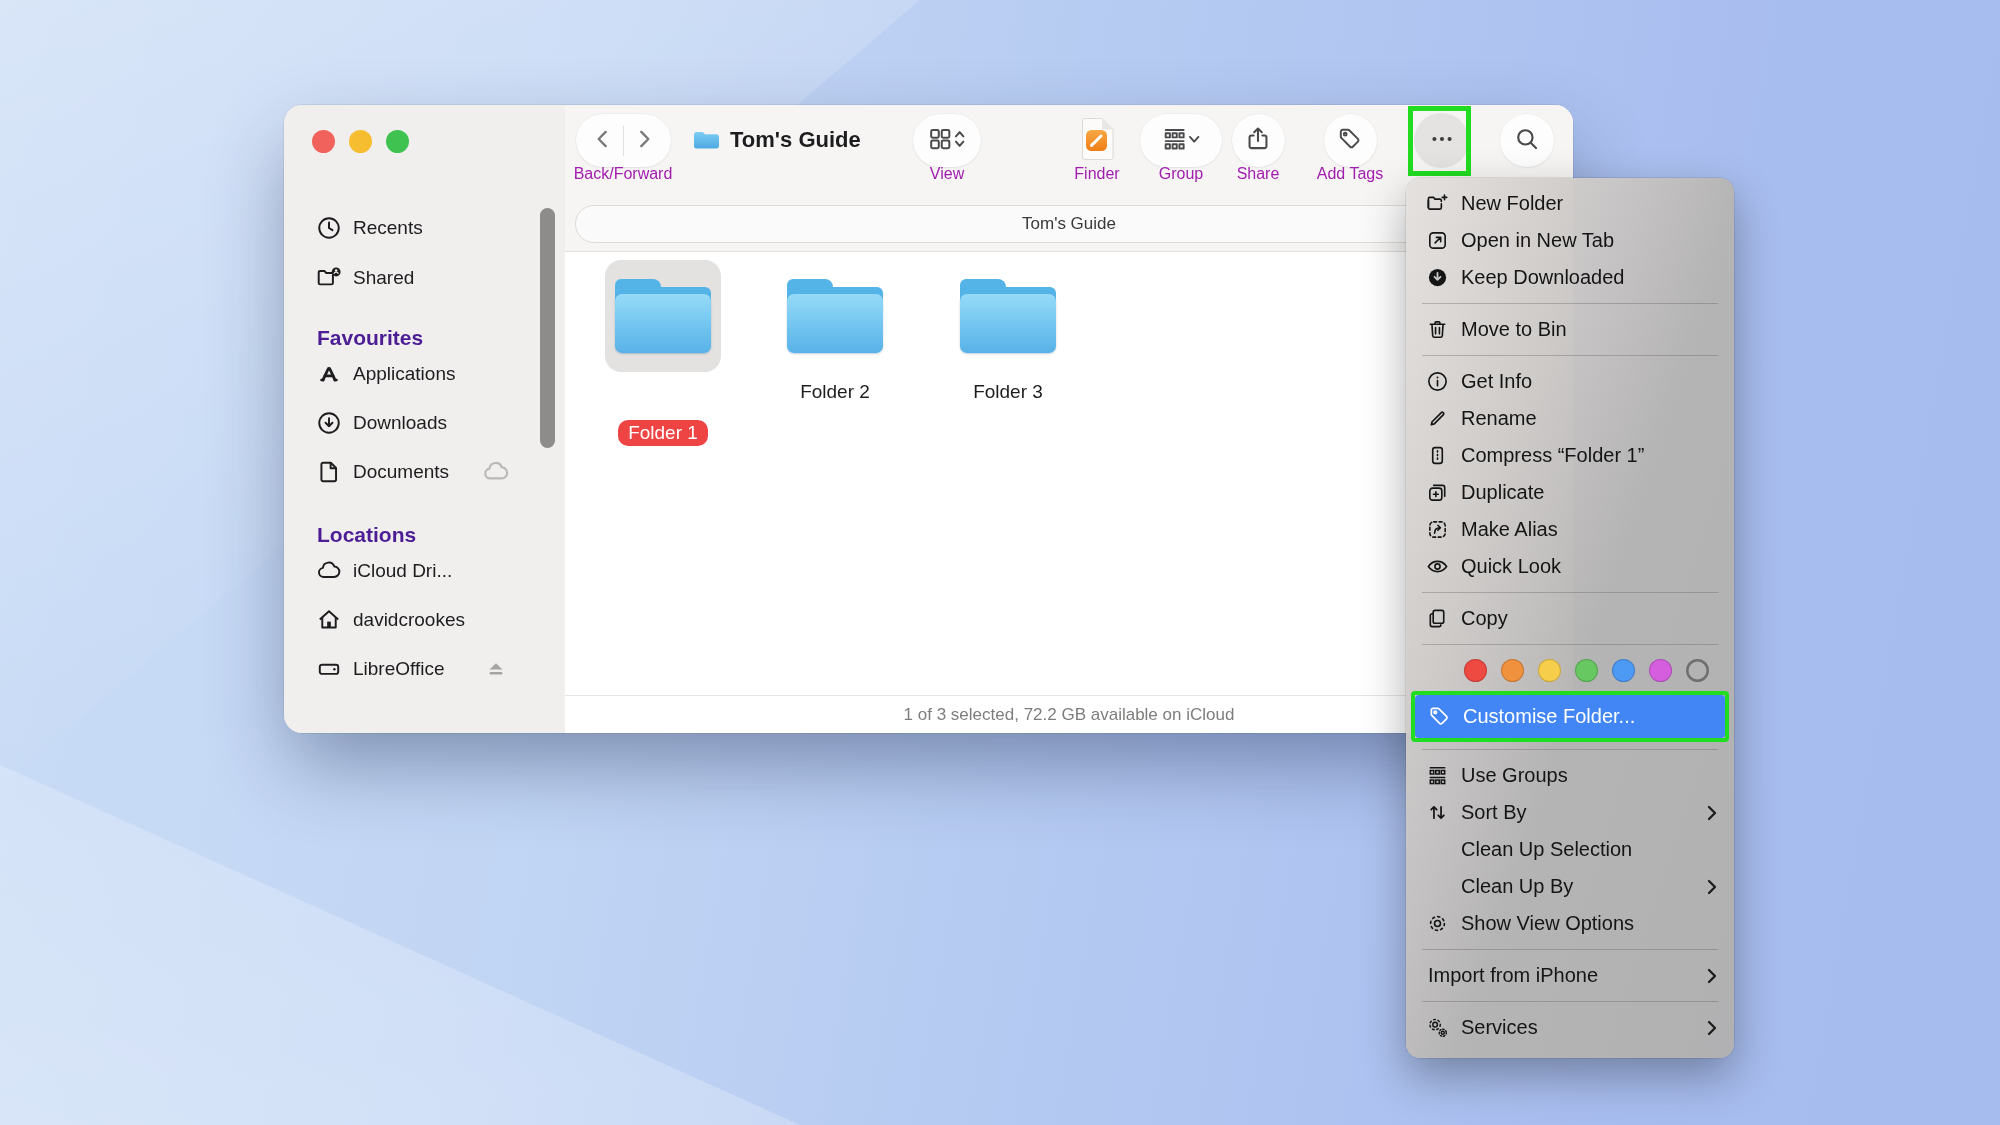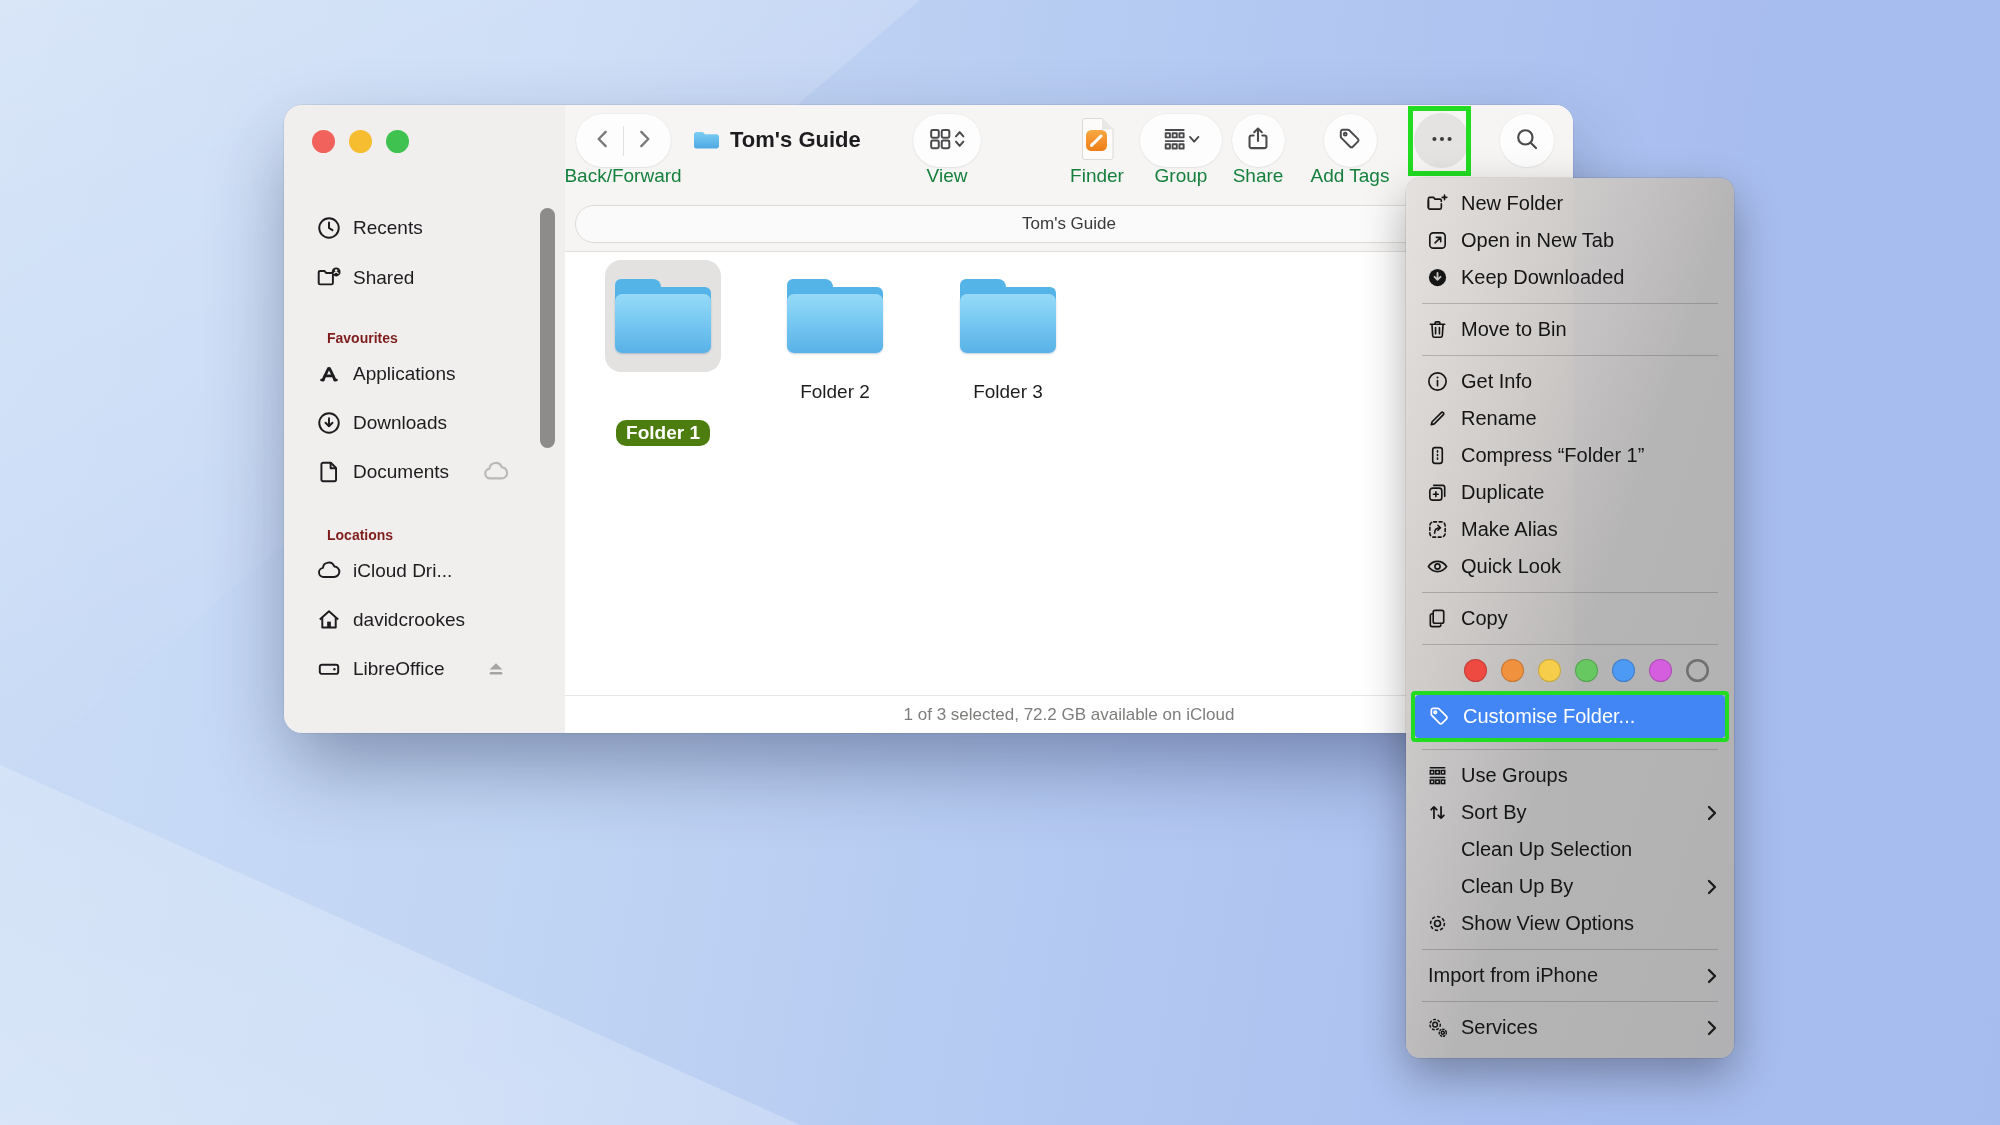--- a/index.html
+++ b/index.html
@@ -24,34 +24,34 @@
   .tl.yellow { left:349px; background:#f5bd2f; }
   .tl.green  { left:386px; background:#3fc250; }
   .tl { top:25px; }
   .tl.red{left:28px}.tl.yellow{left:65px}.tl.green{left:102px}
 
   .s-row { height:50px; display:flex; align-items:center; padding-left:32px; position:relative; }
   .s-row.h49 { height:49px; }
   .s-icon { width:27px; height:27px; margin-right:10px; color:#1d1d1f; flex:none; display:flex; align-items:center; }
   .s-icon svg { width:26px; height:26px; }
   .s-label { font-size:19px; color:#1d1d1f; white-space:nowrap; }
-  .s-header { margin-top:24px; height:22px; line-height:22px; padding-left:43px;
-              font-size:14px; font-weight:bold; color:#7f1d1d; }
+  .s-header { margin-top:24px; height:22px; line-height:22px; padding-left:33px;
+              font-size:21px; font-weight:bold; color:#4c1d95; }
   .s-header.loc { margin-top:28px; }
   .s-badge { position:absolute; left:198px; color:#b9b8b7; width:28px; height:28px; }
   .s-badge svg { width:28px; height:28px; }
   .s-badge.eject { color:#a5a4a3; }
   .scrollbar { position:absolute; left:256px; top:103px; width:15px; height:240px;
                border-radius:8px; background:#8d8c8b; }
 
   .main { flex:1; display:flex; flex-direction:column; border-radius:0 18px 18px 0;
           background:#fff; position:relative; }
   .toolbar { height:95px; background:#f6f5f4; border-radius:0 18px 0 0; position:relative; flex:none; }
   .tb-label { position:absolute; top:60px; width:140px; text-align:center;
-              font-size:19px; color:#15803d; }
+              font-size:16px; color:#a21caf; }
   .pill { position:absolute; top:9px; height:53px; background:#fdfdfd; border-radius:27px;
           display:flex; align-items:center; justify-content:center;
           box-shadow:0 0 0 .5px rgba(0,0,0,.05), 0 1px 2px rgba(0,0,0,.06); color:#4a4a4c; }
   .bf-sep { width:1px; height:30px; background:#e2e1e0; margin:0 7px; }
   .icon24 svg { width:26px; height:26px; }
   .title-wrap { position:absolute; left:128px; top:22px; display:flex; align-items:center; }
   .title-wrap svg { width:28px; height:22px; margin-right:9px; }
   .win-title { font-size:22px; font-weight:bold; color:#1d1d1f; }
   .more-circle { position:absolute; top:8px; left:849px; width:55px; height:55px; border-radius:50%;
                  background:#e4e3e2; display:flex; align-items:center; justify-content:center; color:#3c3c3e; }
@@ -68,21 +68,21 @@
   .icon-box.sel { background:#e3e2e1; }
   .folder { width:96px; height:74px; position:relative; }
   .folder .back { position:absolute; left:0; top:0; width:46px; height:20px;
                   background:#54b4e8; border-radius:6px 8px 0 0; }
   .folder .back2 { position:absolute; left:0; top:8px; width:96px; height:64px;
                    background:#54b4e8; border-radius:6px; }
   .folder .front { position:absolute; left:0; top:15px; width:96px; height:59px; border-radius:7px;
                    background:linear-gradient(180deg,#96daf7 0%,#7bcbf2 40%,#58b1e7 100%);
                    box-shadow:0 1px 2px rgba(0,60,120,.25); }
   .file-label { margin-top:7px; font-size:19px; color:#1d1d1f; padding:2px 10px; border-radius:10px; }
-  .file-label.sel { background:#4d7c0f; color:#fff; font-weight:bold;margin-top:48px; }
+  .file-label.sel { background:#ef4444; color:#fff; font-weight:normal;margin-top:48px; }
   .statusbar { height:38px; border-top:1px solid #e7e6e5; background:#fff; border-radius:0 0 18px 0;
                display:flex; align-items:center; justify-content:center;
                font-size:17px; color:#7e7d7c; flex:none; }
 
   
   .menu { position:absolute; left:1406px; top:178px; width:328px; border-radius:14px;
           padding:7px 0 12px 0;
           background:linear-gradient(108deg, rgba(228,225,223,.97) 0%, rgba(205,202,200,.97) 30%,
                      rgba(182,180,179,.97) 55%, rgba(178,176,176,.97) 100%);
           box-shadow:0 18px 45px rgba(0,0,0,.32), 0 0 0 .5px rgba(0,0,0,.15);

